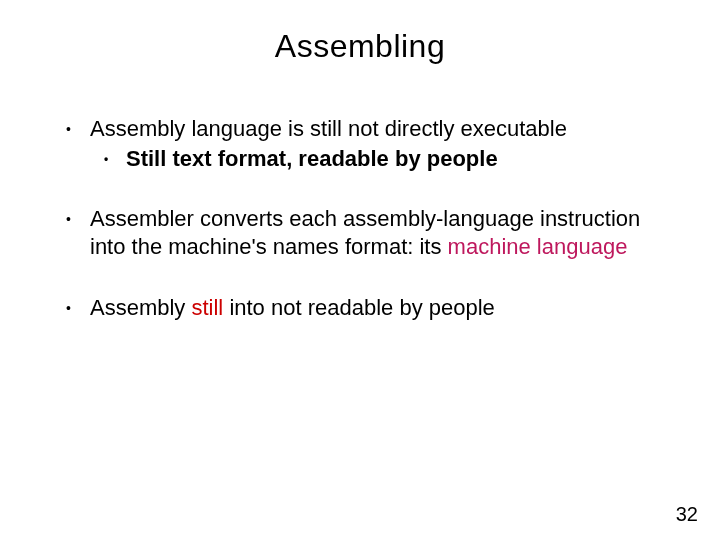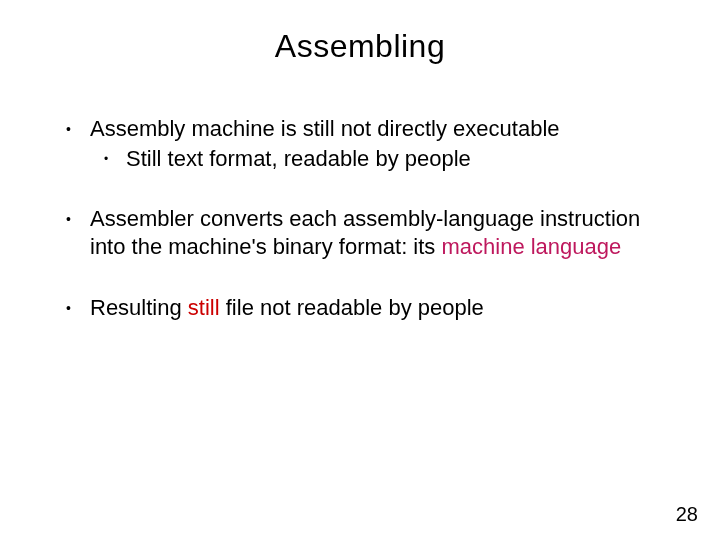--- a/index.html
+++ b/index.html
@@ -52,20 +52,21 @@
     left: 6px;
     top: 0;
     font-size: 14px;
     line-height: 28px;
     color: #000;
   }
   ul.sub {
     list-style: none;
     margin: 2px 0 8px 0;
     padding: 0;
+    font-weight: bold;
   }
   ul.sub > li {
     position: relative;
     padding-left: 36px;
     font-size: 22px;
     line-height: 1.28;
   }
   ul.sub > li::before {
     content: "•";
     position: absolute;
@@ -88,31 +89,31 @@
 </head>
 <body>
 
 <div class="slide">
   <div class="title">Assembling</div>
 
   <div class="body">
     <ul class="top">
 
       <li>
-        <span>Assembly machine is still not directly executable</span>
+        <span>Assembly language is still not directly executable</span>
         <ul class="sub">
           <li>Still text format, readable by people</li>
         </ul>
       </li>
 
       <li>
-        <span>Assembler converts each assembly-language instruction into the machine's binary format: its </span><span class="kw-purple">machine language</span>
+        <span>Assembler converts each assembly-language instruction into the machine's names format: its </span><span class="kw-purple">machine language</span>
       </li>
 
       <li>
-        <span>Resulting </span><span class="kw-red">still</span><span> file not readable by people</span>
+        <span>Assembly </span><span class="kw-red">still</span><span> into not readable by people</span>
       </li>
 
     </ul>
   </div>
 
-  <div class="pagenum">28</div>
+  <div class="pagenum">32</div>
 </div>
 
 </body></html>

